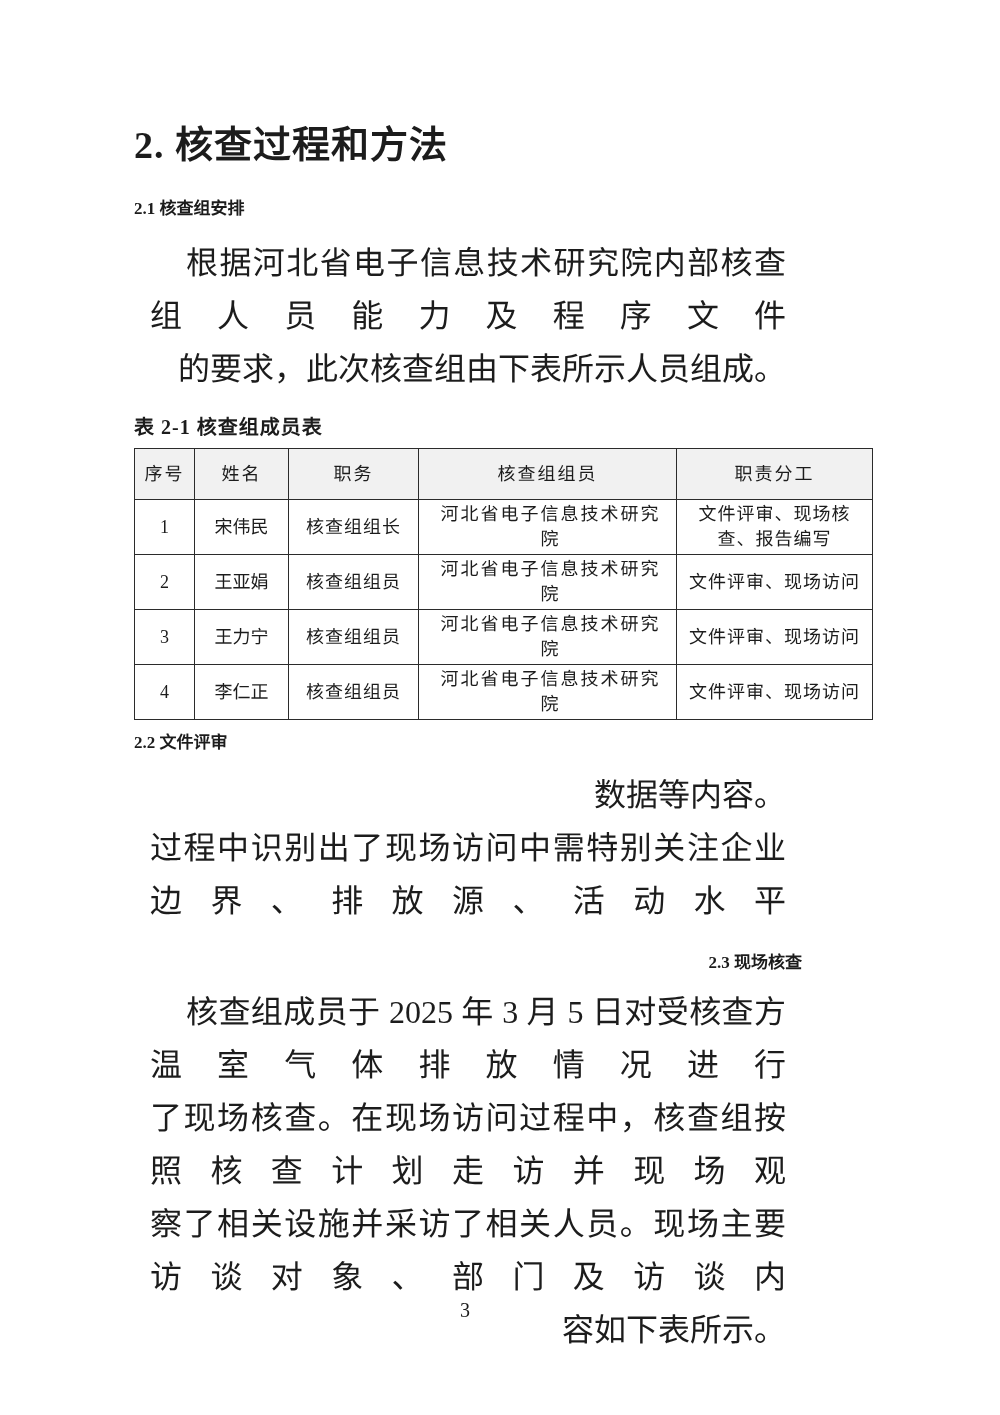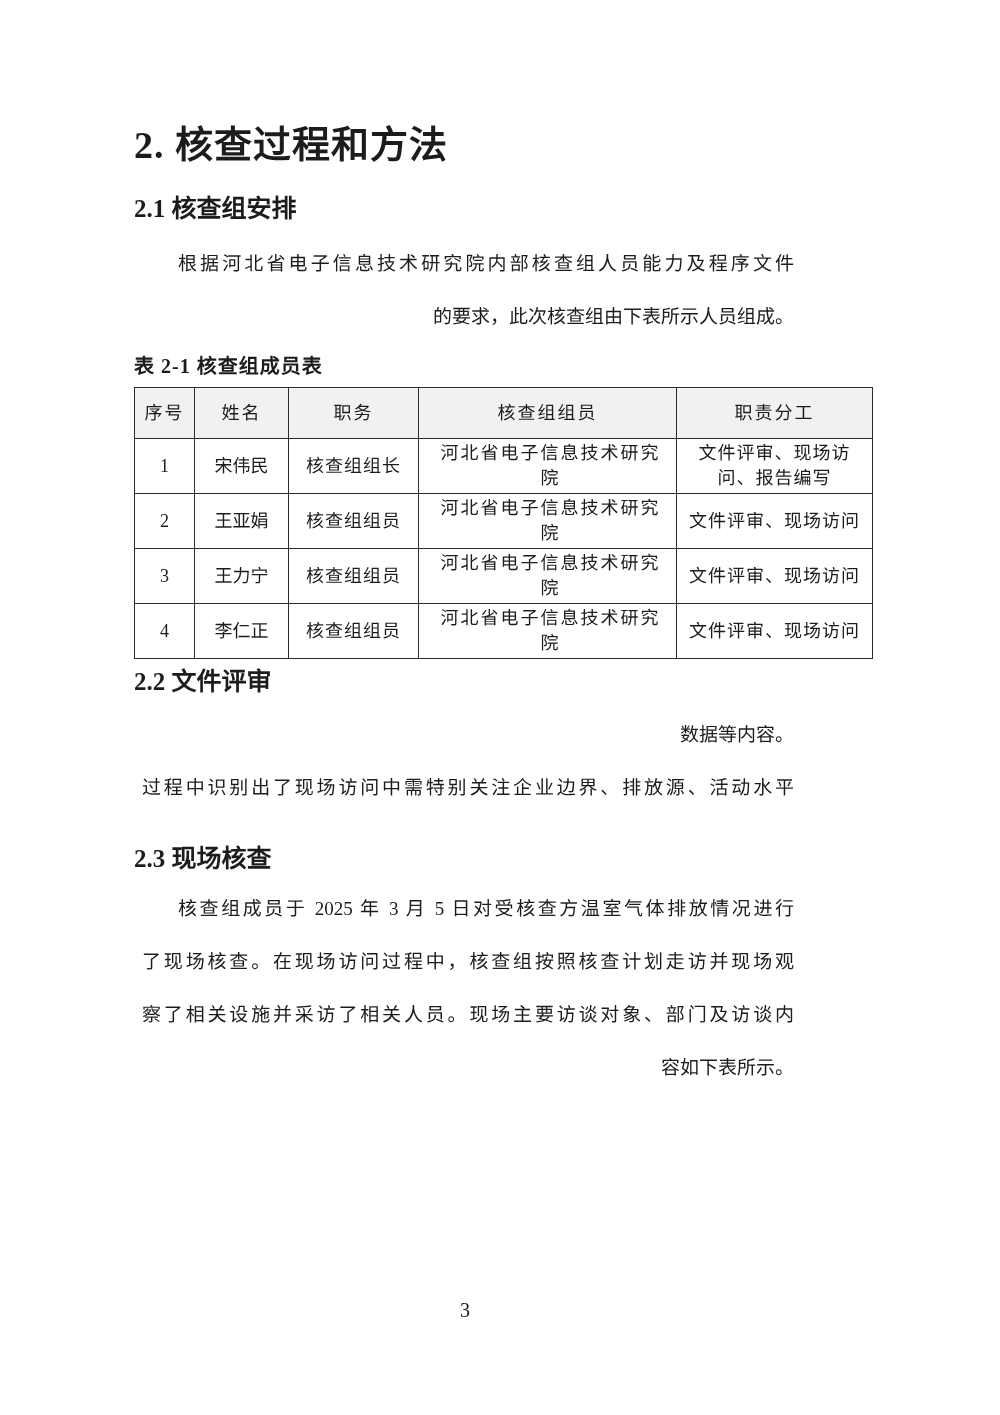--- a/index.html
+++ b/index.html
@@ -23,29 +23,29 @@
     padding:124px 128px 0 134px;
   }
   .doc-title{
     font-size:38px;
     font-weight:bold;
     line-height:42px;
     letter-spacing:1px;
     margin:0;
   }
   .section-heading{
-    font-size:25px;
+    font-size:17px;
     font-weight:bold;
     line-height:30px;
     margin:0;
   }
   .sh-1{margin-top:28px;}
   .sh-2{margin-top:8px;}
-  .sh-3{margin-top:30px;}
-  .paragraph{margin:8px;font-size:19px;}
+  .sh-3{margin-top:20px;text-align:right;}
+  .paragraph{margin:16px;font-size:32px;}
   .p-1{margin-top:13px;}
   .p-2{margin-top:11px;}
   .p-3{margin-top:8px;}
   .line{
     line-height:53px;
     white-space:nowrap;
     text-align:right;
   }
   .line.jfy{
     white-space:normal;
@@ -127,21 +127,21 @@
           <th class="col-unit">核查组组员</th>
           <th class="col-duty">职责分工</th>
         </tr>
     </thead>
     <tbody>
         <tr>
           <td class="col-no">1</td>
           <td class="col-name">宋伟民</td>
           <td class="col-role">核查组组长</td>
           <td class="col-unit">河北省电子信息技术研究院</td>
-          <td class="col-duty">文件评审、现场访问、报告编写</td>
+          <td class="col-duty">文件评审、现场核查、报告编写</td>
         </tr>
         <tr>
           <td class="col-no">2</td>
           <td class="col-name">王亚娟</td>
           <td class="col-role">核查组组员</td>
           <td class="col-unit">河北省电子信息技术研究院</td>
           <td class="col-duty">文件评审、现场访问</td>
         </tr>
         <tr>
           <td class="col-no">3</td>

